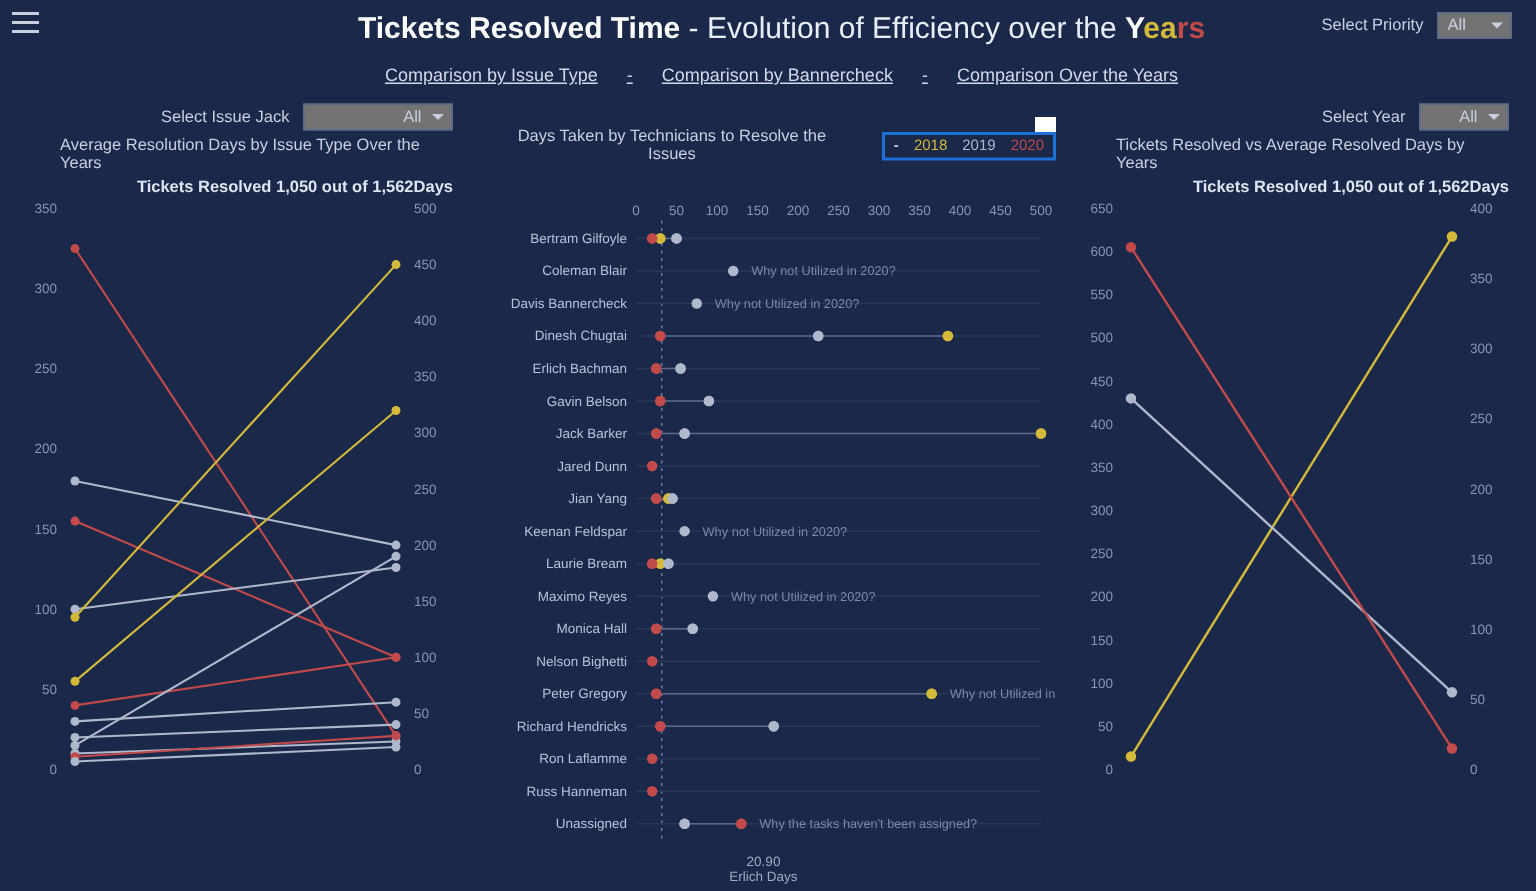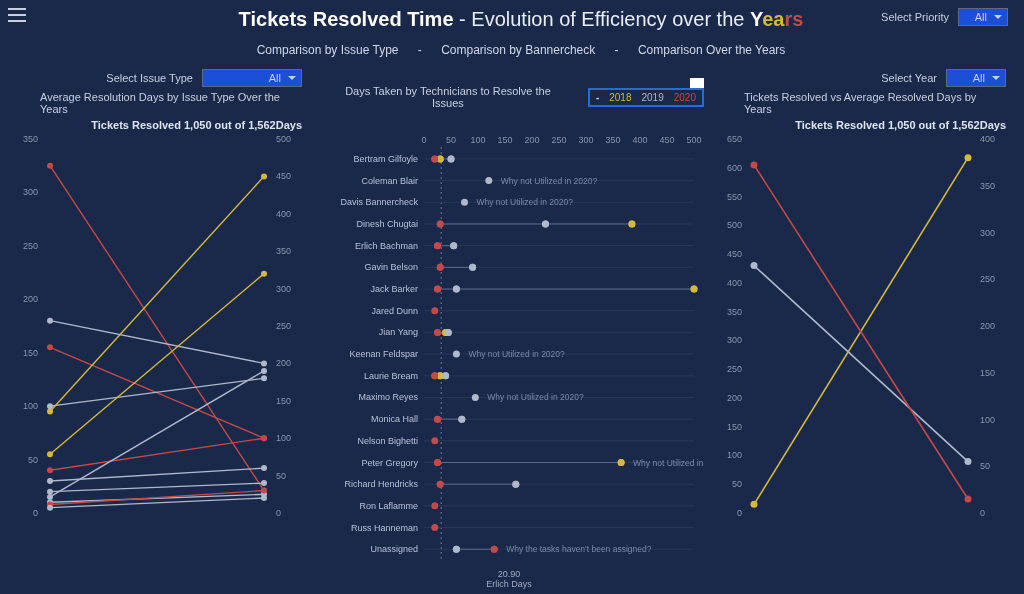--- a/index.html
+++ b/index.html
@@ -21,27 +21,27 @@
   .hamburger span { height: 2px; background: #c8d0e0; width: 100%; }
   .header { text-align: center; padding-top: 8px; padding-left: 18px; }
   .header h1 { font-weight: 400; font-size: 20px; color: #e8eefc; }
   .header h1 .bold { font-weight: 600; color: #fff; }
   .header h1 .years-y { color: #fff; font-weight:600; }
   .header h1 .years-e { color: #d4b93a; font-weight:600; }
   .header h1 .years-a { color: #d4b93a; font-weight:600; }
   .header h1 .years-r { color: #c24a4a; font-weight:600; }
   .header h1 .years-s { color: #c24a4a; font-weight:600; }
   .sub-tabs { text-align: center; margin-top: 12px; font-size: 12px; color: #d0d8ea; }
-  .sub-tabs span { margin: 0 8px; }
+  .sub-tabs span { margin: 0 8px; text-decoration: underline; }
   .top-right-filter { position: absolute; top: 8px; right: 16px; font-size: 11px; }
   .filter-label { margin-right: 6px; color: #c8d0e0; }
   .select-box {
-    display: inline-block; border: 1px solid #5a6a8a; background: #1d4ed8;
+    display: inline-block; border: 1px solid #5a6a8a; background: #737373;
     color: #c8d0e0; padding: 2px 20px 2px 6px; font-size: 11px;
-    position: relative; min-width: 50px; text-align: right;
+    position: relative; min-width: 50px;
   }
   .select-box::after {
     content: ""; position: absolute; right: 5px; top: 50%;
     border: 4px solid transparent; border-top-color: #c8d0e0;
     transform: translateY(-25%);
   }
   .content { display: flex; padding: 12px 12px 0 12px; gap: 12px; }
   .panel { position: relative; }
   .panel-left { width: 290px; }
   .panel-center { width: 390px; }
@@ -94,21 +94,21 @@
     <span>Comparison by Bannercheck</span>
     <span>-</span>
     <span>Comparison Over the Years</span>
   </div>
 </div>
 
 <div class="content">
 
   <div class="panel panel-left">
     <div class="panel-filter">
-      <span class="filter-label">Select Issue Type</span>
+      <span class="filter-label">Select Issue Jack</span>
       <span class="select-box" style="min-width:100px">
         <span>All</span>
       </span>
     </div>
     <div class="panel-title">Average Resolution Days by Issue Type Over the Years</div>
     <div class="panel-subrow">
       <span>Tickets Resolved 1,050 out of 1,562</span>
       <span>Days</span>
     </div>
     <svg id="left-svg" class="chart-svg" width="290" height="400">

